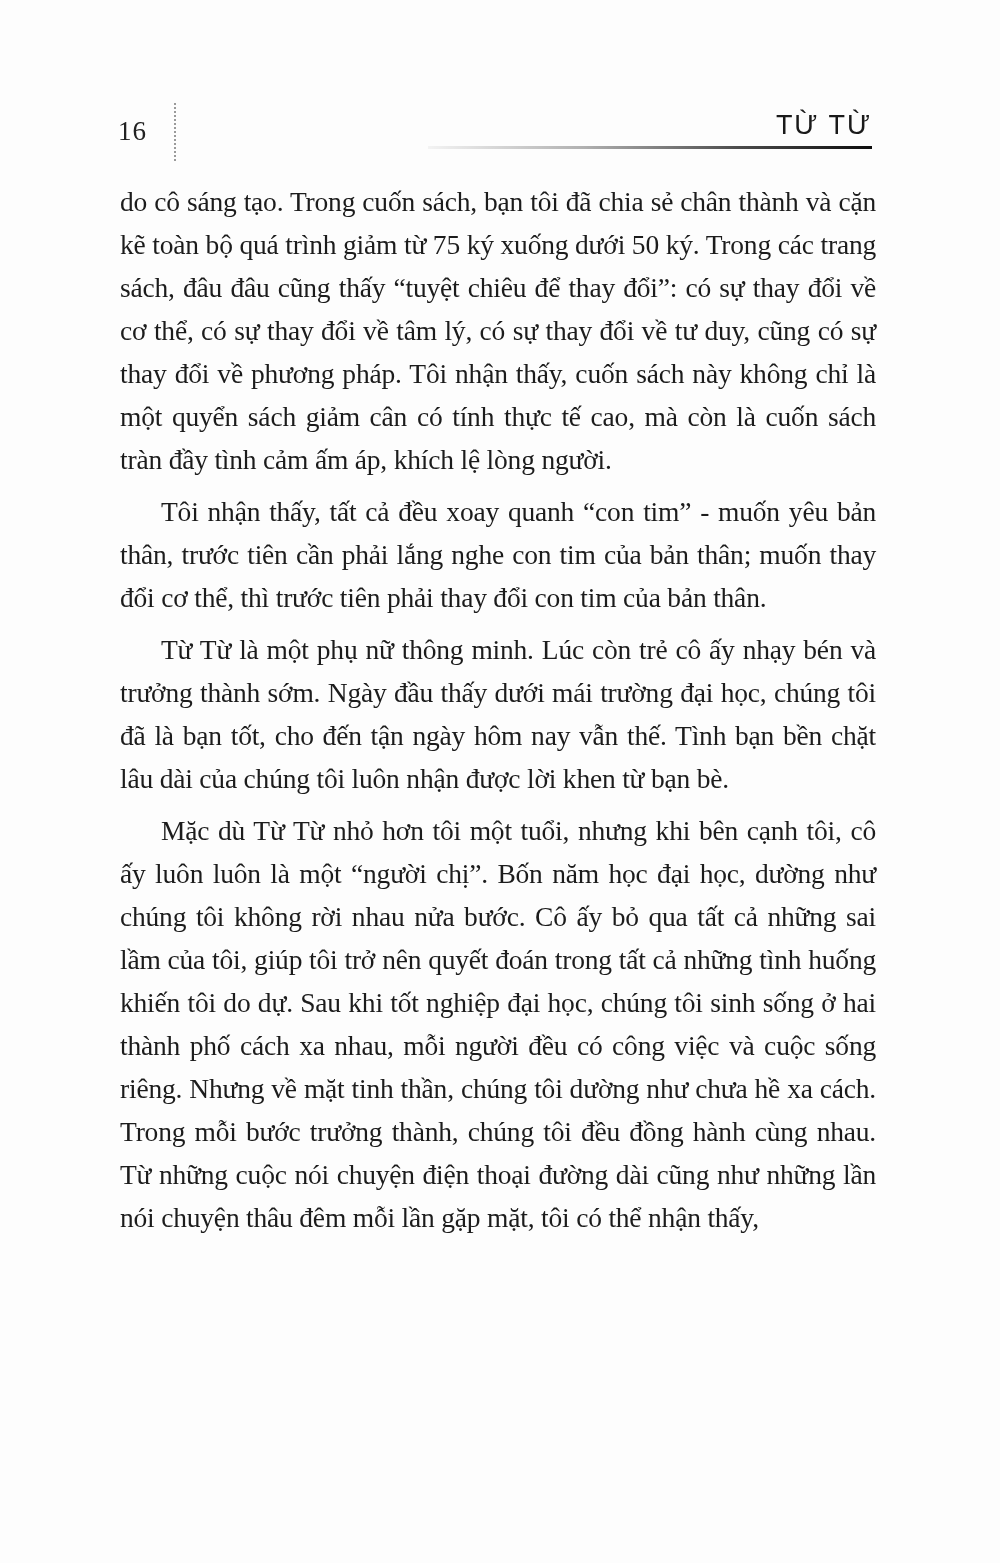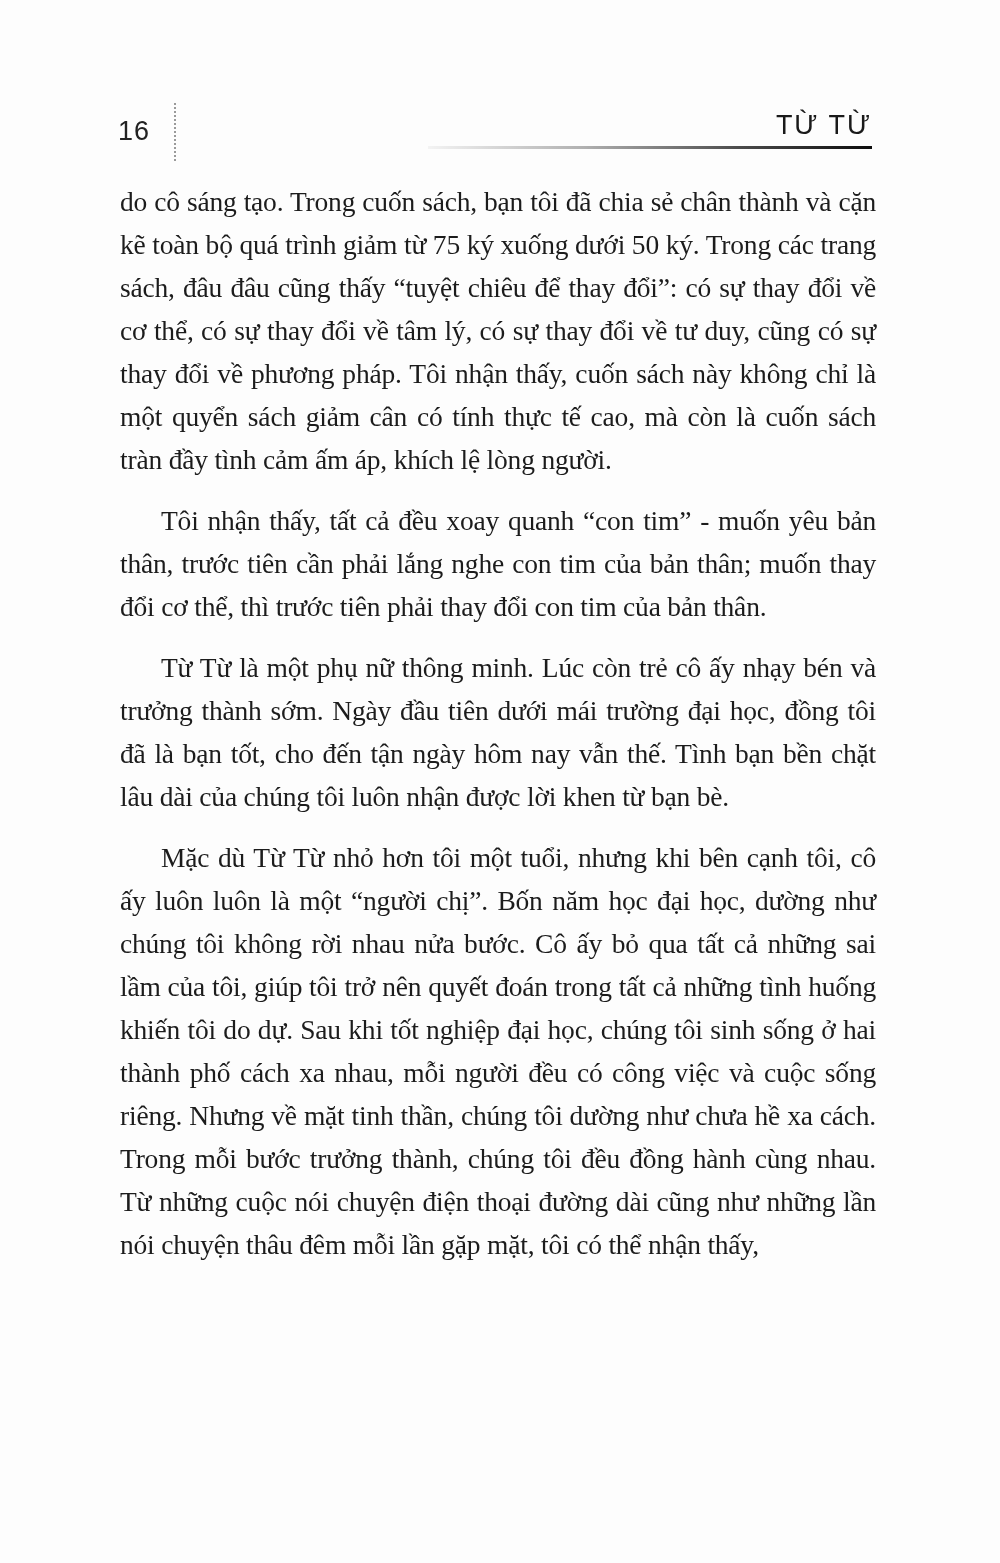--- a/index.html
+++ b/index.html
@@ -15,21 +15,21 @@
     font-family: "Liberation Serif", "DejaVu Serif", serif;
     color: #1c1c1c;
     overflow: hidden;
   }
 
   
   .page-number {
     position: absolute;
     left: 118px;
     top: 116px;
-    font-family: Liberation Sans, sans-serif;
+    font-family: Liberation Serif, serif;
     font-size: 27px;
     letter-spacing: 1px;
     color: #222;
     text-align: right;
   }
   .header-dotted-divider {
     position: absolute;
     left: 174px;
     top: 103px;
     width: 2px;
@@ -75,21 +75,21 @@
     font-size: 27.5px;
     line-height: 43px;
     text-align: justify;
     letter-spacing: -0.2px;
   }
   .body-text p {
     margin: 0;
     padding: 0;
   }
   .body-text p + p {
-    margin-top: 18px;
+    margin-top: 9px;
   }
   .body-text p.indent {
     text-indent: 41px;
   }
 </style>
 </head>
 <body>
 
 <div class="page">
 
@@ -97,17 +97,17 @@
 
   <div class="header-dotted-divider"></div>
 
   <div class="running-title">TỪ TỪ</div>
 
   <div class="header-rule"></div>
 
   <div class="body-text">
     <p>do cô sáng tạo. Trong cuốn sách, bạn tôi đã chia sẻ chân thành và cặn kẽ toàn bộ quá trình giảm từ 75 ký xuống dưới 50 ký. Trong các trang sách, đâu đâu cũng thấy “tuyệt chiêu để thay đổi”: có sự thay đổi về cơ thể, có sự thay đổi về tâm lý, có sự thay đổi về tư duy, cũng có sự thay đổi về phương pháp. Tôi nhận thấy, cuốn sách này không chỉ là một quyển sách giảm cân có tính thực tế cao, mà còn là cuốn sách tràn đầy tình cảm ấm áp, khích lệ lòng người.</p>
     <p class="indent">Tôi nhận thấy, tất cả đều xoay quanh “con tim” - muốn yêu bản thân, trước tiên cần phải lắng nghe con tim của bản thân; muốn thay đổi cơ thể, thì trước tiên phải thay đổi con tim của bản thân.</p>
-    <p class="indent">Từ Từ là một phụ nữ thông minh. Lúc còn trẻ cô ấy nhạy bén và trưởng thành sớm. Ngày đầu tiên dưới mái trường đại học, đồng tôi đã là bạn tốt, cho đến tận ngày hôm nay vẫn thế. Tình bạn bền chặt lâu dài của chúng tôi luôn nhận được lời khen từ bạn bè.</p>
+    <p class="indent">Từ Từ là một phụ nữ thông minh. Lúc còn trẻ cô ấy nhạy bén và trưởng thành sớm. Ngày đầu thấy dưới mái trường đại học, chúng tôi đã là bạn tốt, cho đến tận ngày hôm nay vẫn thế. Tình bạn bền chặt lâu dài của chúng tôi luôn nhận được lời khen từ bạn bè.</p>
     <p class="indent">Mặc dù Từ Từ nhỏ hơn tôi một tuổi, nhưng khi bên cạnh tôi, cô ấy luôn luôn là một “người chị”. Bốn năm học đại học, dường như chúng tôi không rời nhau nửa bước. Cô ấy bỏ qua tất cả những sai lầm của tôi, giúp tôi trở nên quyết đoán trong tất cả những tình huống khiến tôi do dự. Sau khi tốt nghiệp đại học, chúng tôi sinh sống ở hai thành phố cách xa nhau, mỗi người đều có công việc và cuộc sống riêng. Nhưng về mặt tinh thần, chúng tôi dường như chưa hề xa cách. Trong mỗi bước trưởng thành, chúng tôi đều đồng hành cùng nhau. Từ những cuộc nói chuyện điện thoại đường dài cũng như những lần nói chuyện thâu đêm mỗi lần gặp mặt, tôi có thể nhận thấy,</p>
   </div>
 
 </div>
 
 </body></html>

